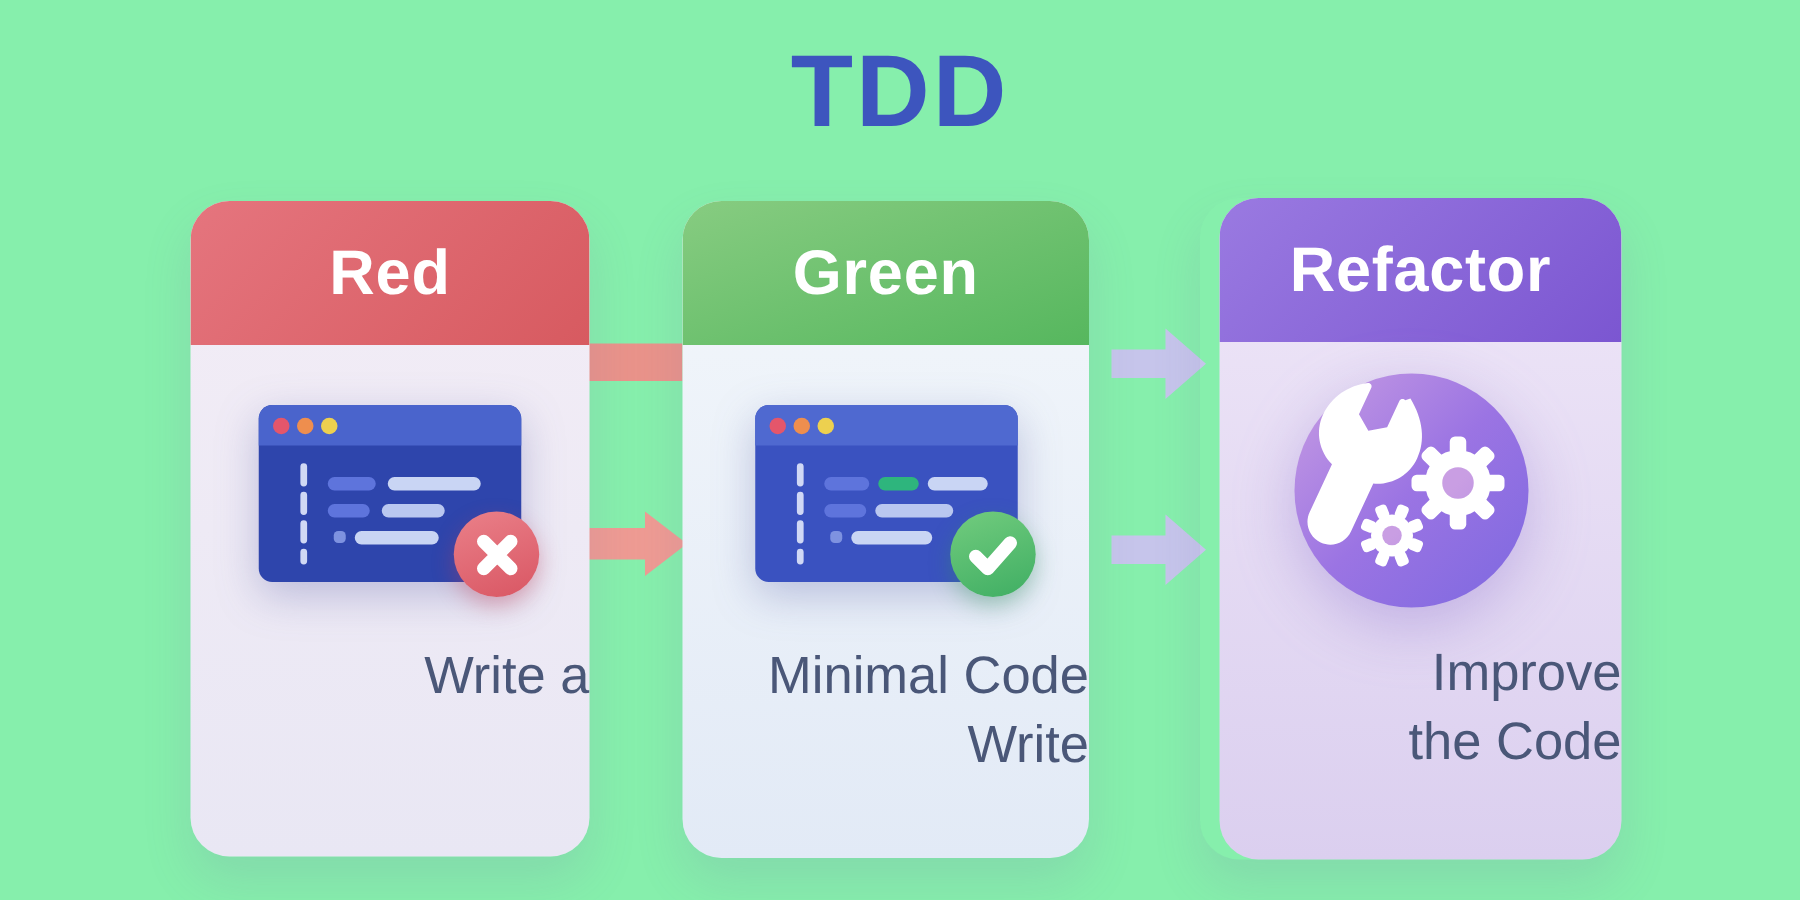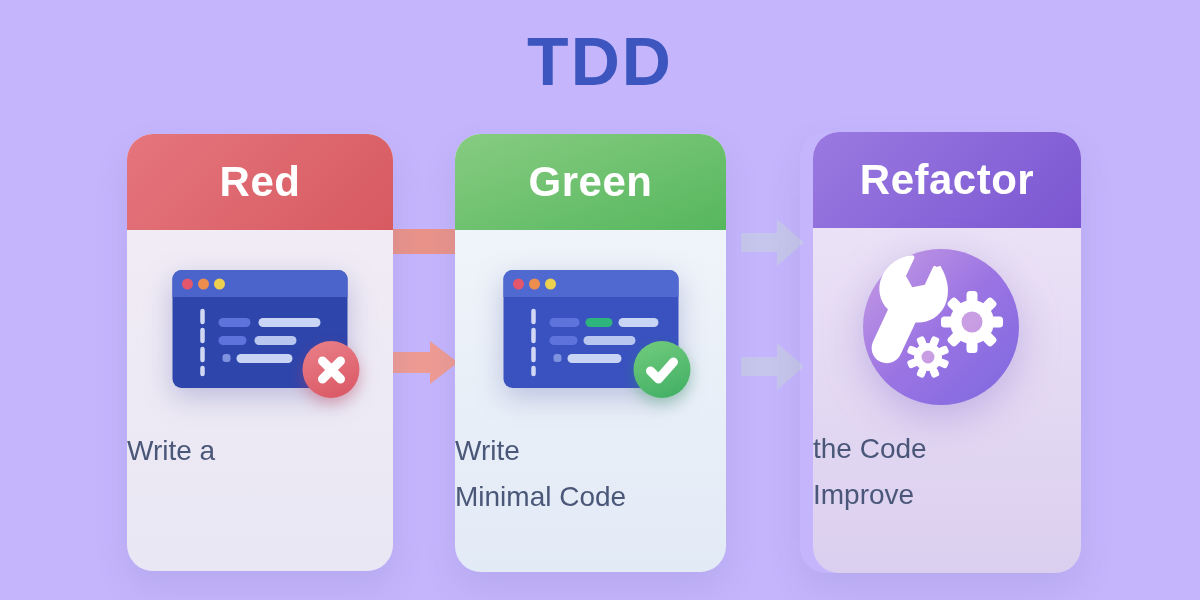--- a/index.html
+++ b/index.html
@@ -1,18 +1,18 @@
 <!DOCTYPE html>
 <html><head>
 <meta charset="utf-8">
 <style>
   html,body{margin:0;padding:0;background:#ffffff;}
   .stage{
     position:relative;width:1200px;height:600px;overflow:hidden;
-    background:#c4b5fd;font-family:"Liberation Sans",sans-serif;
+    background:#86efac;font-family:"Liberation Sans",sans-serif;
   }
   .title{
     position:absolute;left:0;top:22px;width:100%;text-align:center;
     font-size:68px;font-weight:800;letter-spacing:2px;color:#3d55be;
   }
   .card{
     position:absolute;border-radius:26px;overflow:visible;
     box-shadow:0 16px 32px rgba(120,110,170,.16);
   }
   .card-inner{position:absolute;inset:0;border-radius:26px;overflow:hidden;}
@@ -44,22 +44,22 @@
   }
   .badge.err{background:linear-gradient(160deg,#ea8089 0%,#d95663 100%);
     box-shadow:0 6px 14px rgba(200,60,80,.35);}
   .badge.ok{background:linear-gradient(160deg,#72cc7e 0%,#3fae63 100%);
     box-shadow:0 6px 14px rgba(50,150,90,.35);}
   .refactor-icon{
     position:absolute;left:50%;transform:translateX(-50%);top:115px;
     width:160px;height:160px;filter:drop-shadow(0 12px 20px rgba(130,100,200,.35));
   }
   .desc{
-    position:absolute;left:0;top:294px;width:100%;text-align:left;
-    color:#4a5778;font-size:28px;font-weight:500;line-height:46px;
+    position:absolute;left:0;top:294px;width:100%;text-align:right;
+    color:#4a5778;font-size:35px;font-weight:500;line-height:46px;
   }
   .connector{position:absolute;}
   .band-red{left:392px;top:229px;width:63px;height:25px;background:#e9938a;}
   .arr{position:absolute;overflow:visible;}
   .arr-red{left:391px;top:341px;width:67px;height:43px;}
   .arr-lav-top{left:741px;top:219px;width:63px;height:47px;}
   .arr-lav-bot{left:741px;top:343px;width:63px;height:47px;}
 </style>
 </head>
 <body>
@@ -110,22 +110,22 @@
       </div>
     </div>
   </div>
 
   <div class="card green">
     <div class="card-inner">
       <div class="card-header">
         <span class="label">Green</span>
       </div>
       <div class="desc">
+        <div>Minimal Code</div>
         <div>Write</div>
-        <div>Minimal Code</div>
       </div>
     </div>
     <div class="icon-wrap">
       <svg class="win" viewBox="0 0 175 118">
         <rect x="0" y="0" width="175" height="118" rx="9" fill="#3a52c0"></rect>
         <path d="M0 27 V9 A9 9 0 0 1 9 0 H166 A9 9 0 0 1 175 9 V27 Z" fill="#4f69d0"></path>
         <circle cx="15" cy="14" r="5.5" fill="#e4566b"></circle>
         <circle cx="31" cy="14" r="5.5" fill="#ee8e4e"></circle>
         <circle cx="47" cy="14" r="5.5" fill="#edd04f"></circle>
         <line x1="30" y1="41" x2="30" y2="104" stroke="#d9e0f8" stroke-width="4.5" stroke-linecap="round" stroke-dasharray="11 8" opacity="0.95"></line>
@@ -144,22 +144,22 @@
       </div>
     </div>
   </div>
 
   <div class="card purple">
     <div class="card-inner">
       <div class="card-header">
         <span class="label">Refactor</span>
       </div>
       <div class="desc">
+        <div>Improve</div>
         <div>the Code</div>
-        <div>Improve</div>
       </div>
     </div>
     <svg class="refactor-icon" viewBox="0 0 160 160">
       <defs>
         <linearGradient id="pg" x1="0" y1="0" x2="160" y2="160" gradientUnits="userSpaceOnUse">
           <stop offset="0" stop-color="#c99ee3"></stop>
           <stop offset="0.5" stop-color="#9b74e3"></stop>
           <stop offset="1" stop-color="#7c68e0"></stop>
         </linearGradient>
       </defs>

